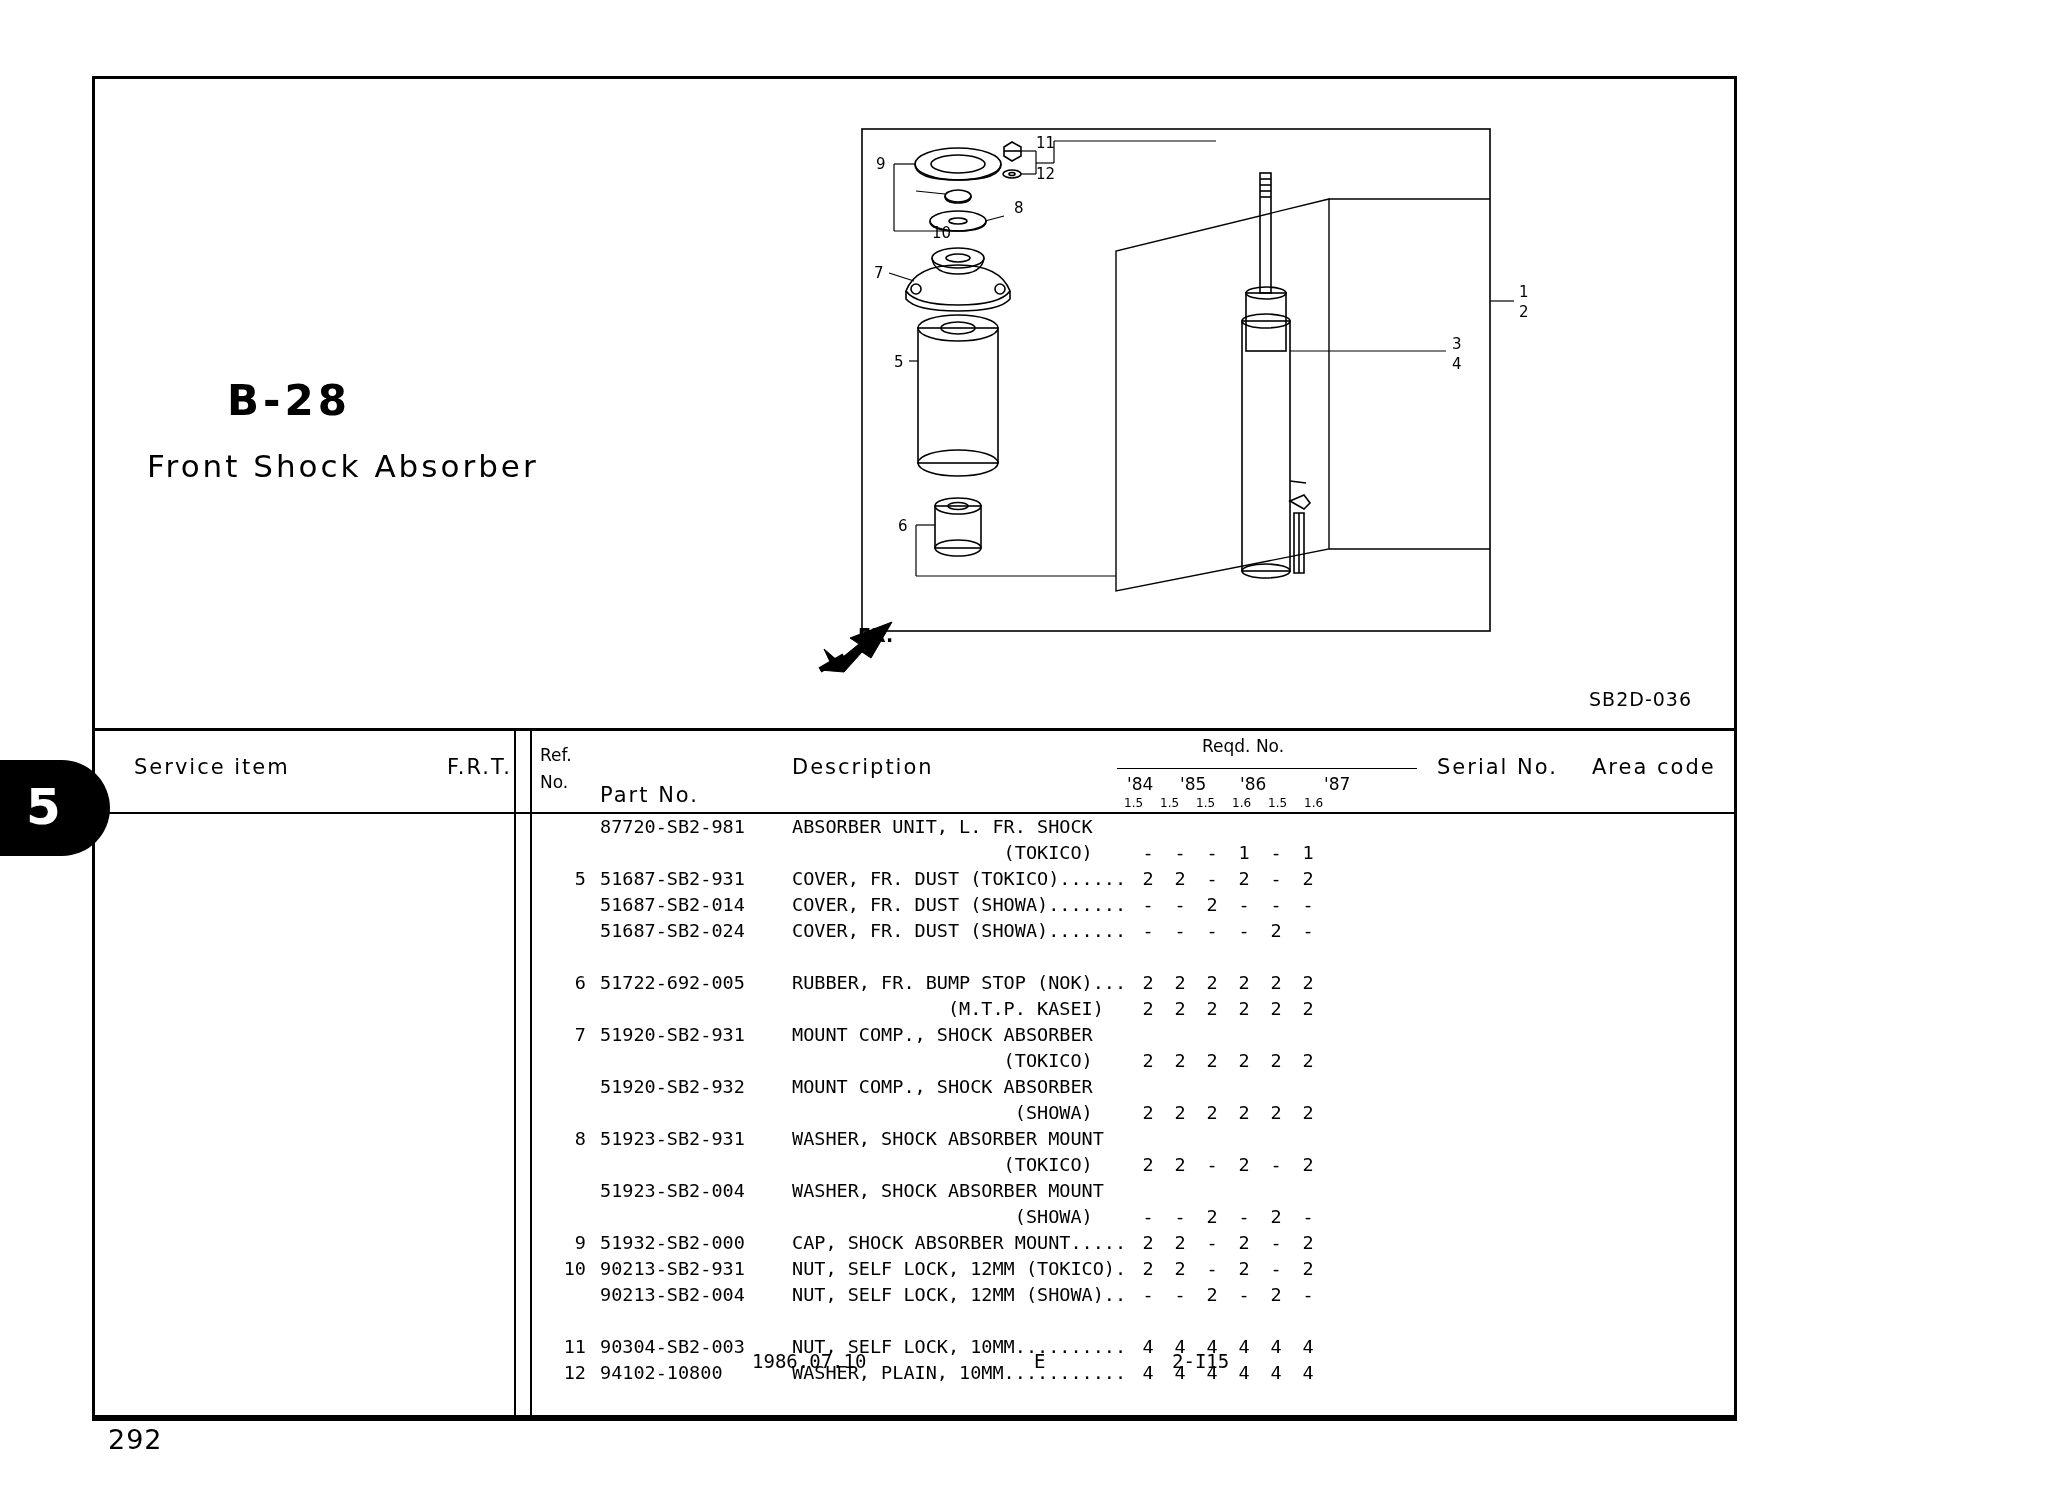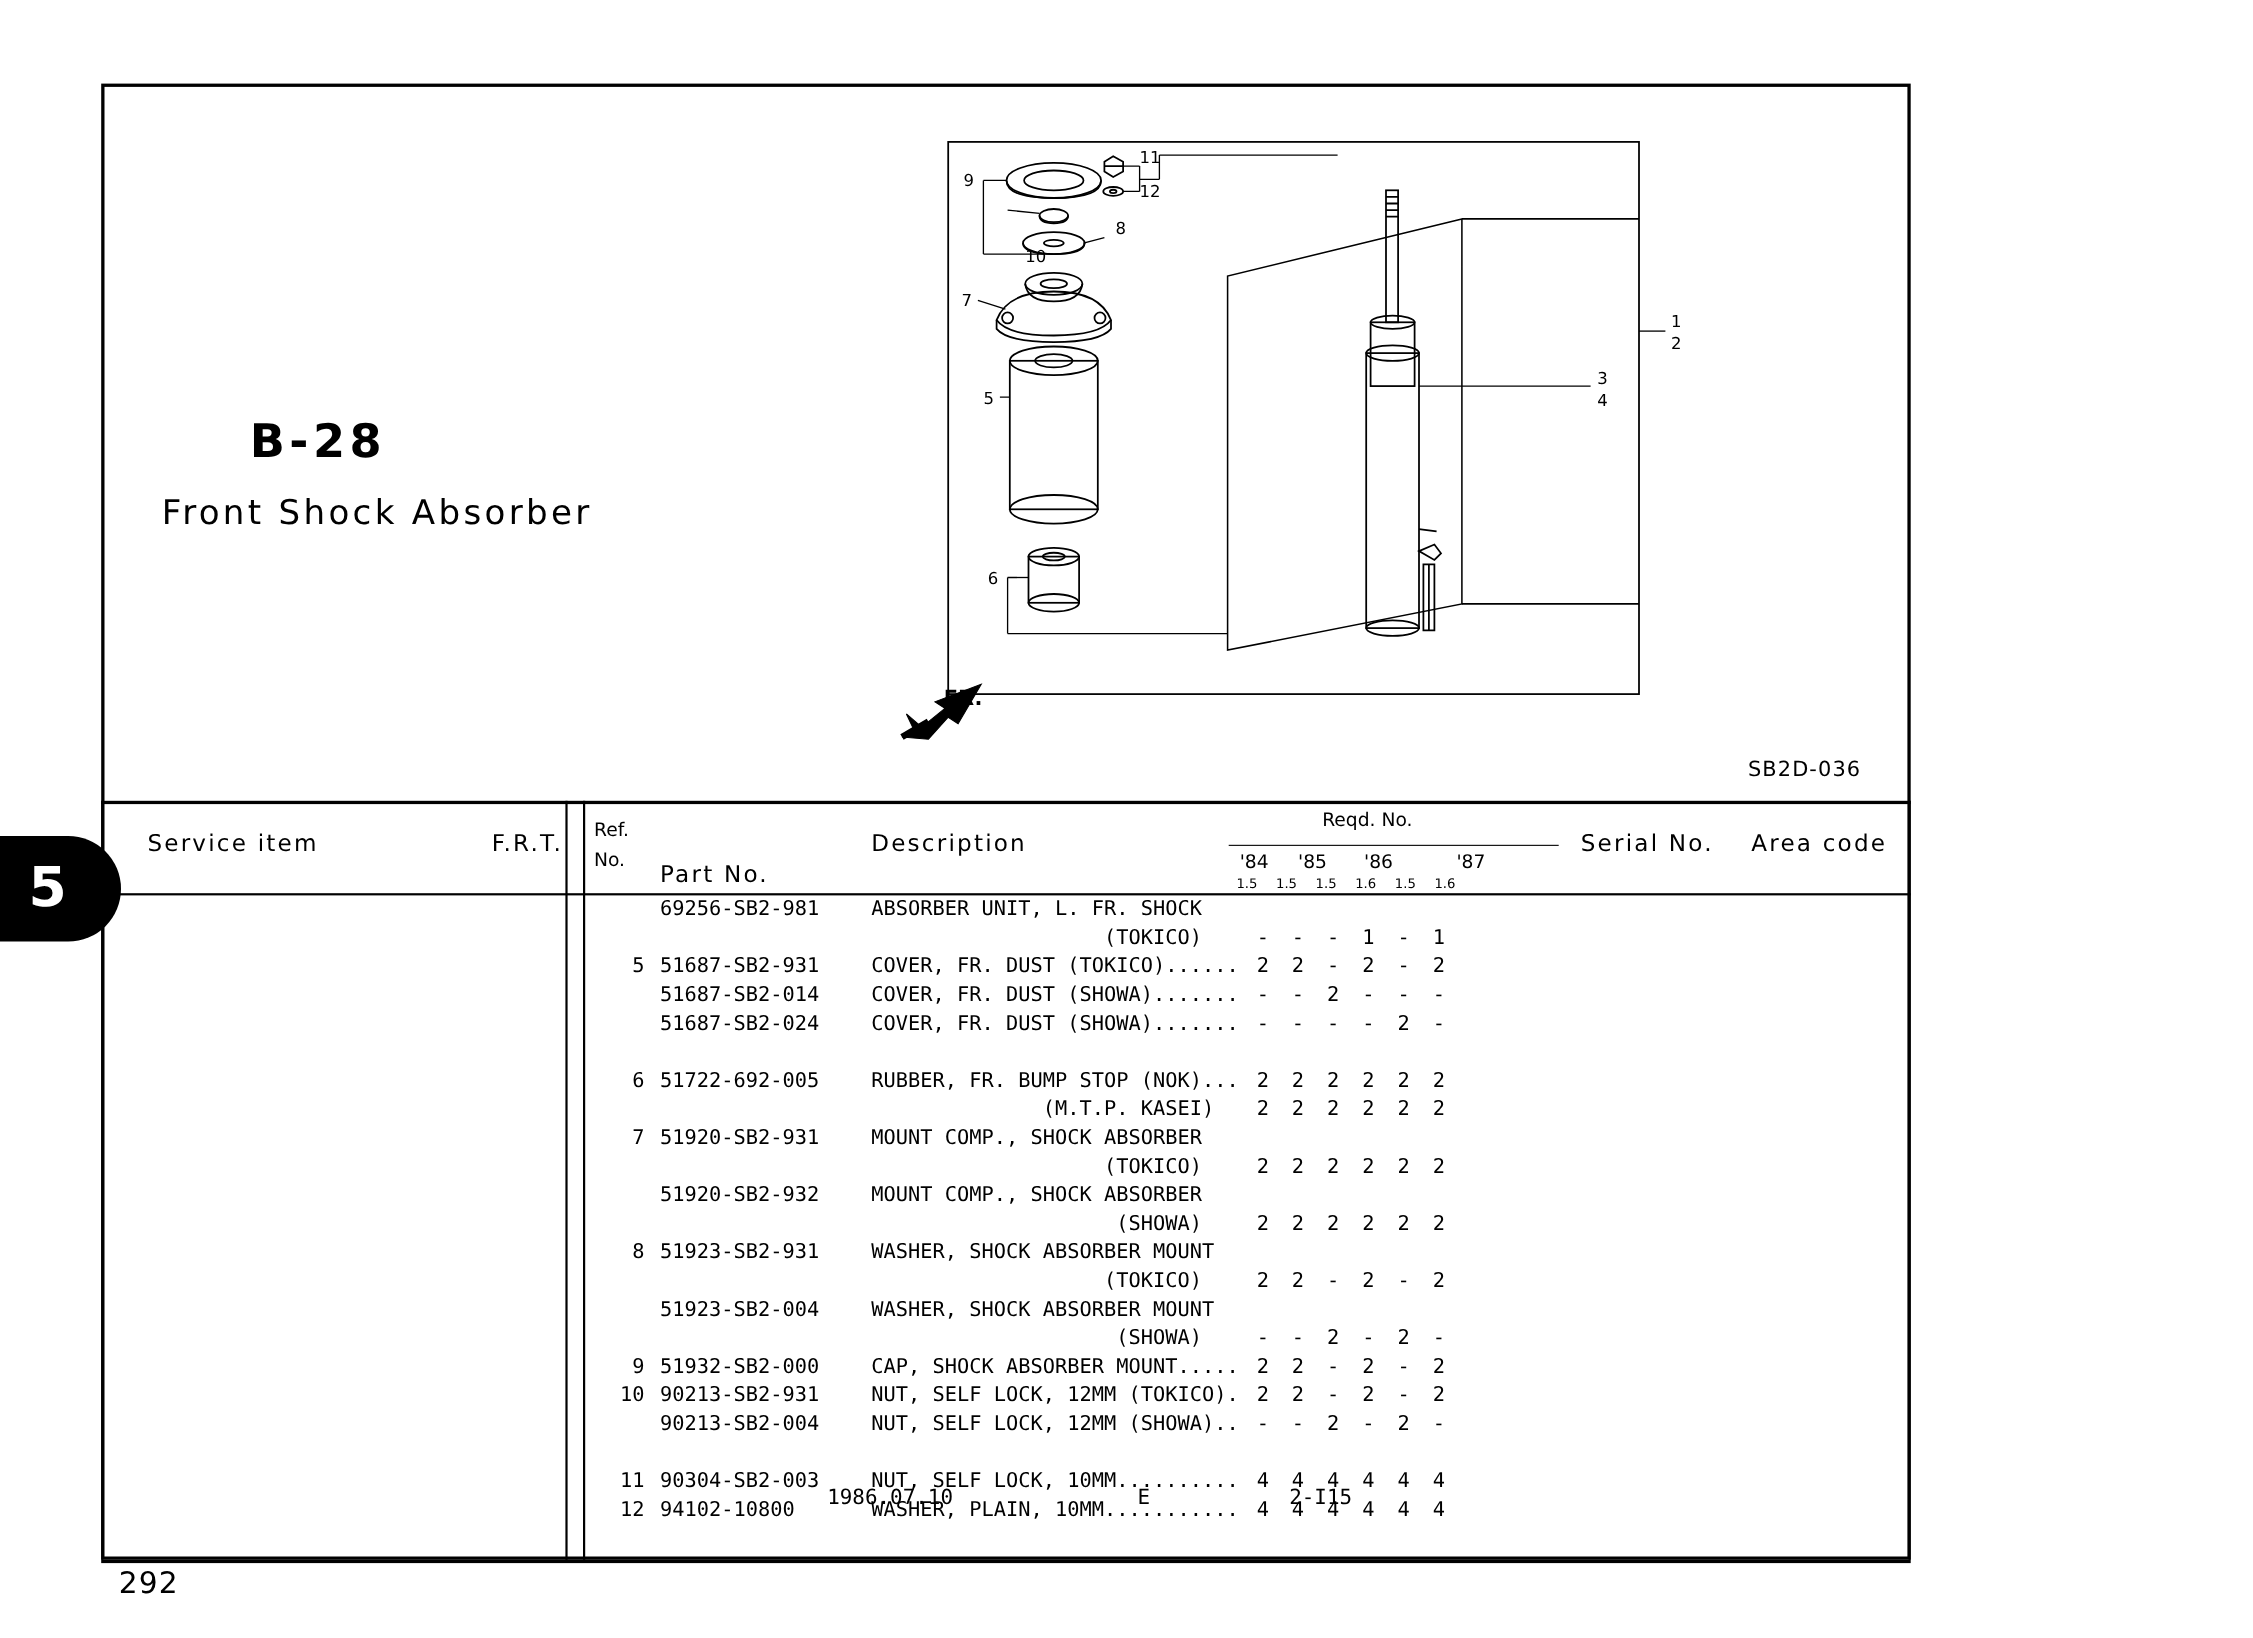--- a/index.html
+++ b/index.html
@@ -376,21 +376,21 @@
     <div class="hdr tiny" style="left:1068px; top:68px;">1.5</div>
     <div class="hdr tiny" style="left:1104px; top:68px;">1.5</div>
     <div class="hdr tiny" style="left:1140px; top:68px;">1.6</div>
     <div class="hdr tiny" style="left:1176px; top:68px;">1.5</div>
     <div class="hdr tiny" style="left:1212px; top:68px;">1.6</div>
 
     <div class="hdr" style="left:1345px; top:27px;">Serial  No.</div>
     <div class="hdr" style="left:1500px; top:27px;">Area  code</div>
 
     <div class="rows" id="rows">
-        <div class="row"><span class="c-ref"></span><span class="c-part">69256-SB2-981</span><span class="c-desc">ABSORBER UNIT, L. FR. SHOCK</span><span class="c-qty"></span></div>
+        <div class="row"><span class="c-ref"></span><span class="c-part">87720-SB2-981</span><span class="c-desc">ABSORBER UNIT, L. FR. SHOCK</span><span class="c-qty"></span></div>
         <div class="row"><span class="c-ref"></span><span class="c-part"></span><span class="c-desc">                   (TOKICO)</span><span class="c-qty"><i>-</i><i>-</i><i>-</i><i>1</i><i>-</i><i>1</i></span></div>
         <div class="row"><span class="c-ref">5</span><span class="c-part">51687-SB2-931</span><span class="c-desc">COVER, FR. DUST (TOKICO)......</span><span class="c-qty"><i>2</i><i>2</i><i>-</i><i>2</i><i>-</i><i>2</i></span></div>
         <div class="row"><span class="c-ref"></span><span class="c-part">51687-SB2-014</span><span class="c-desc">COVER, FR. DUST (SHOWA).......</span><span class="c-qty"><i>-</i><i>-</i><i>2</i><i>-</i><i>-</i><i>-</i></span></div>
         <div class="row"><span class="c-ref"></span><span class="c-part">51687-SB2-024</span><span class="c-desc">COVER, FR. DUST (SHOWA).......</span><span class="c-qty"><i>-</i><i>-</i><i>-</i><i>-</i><i>2</i><i>-</i></span></div>
         <div class="row"><span class="c-ref"></span><span class="c-part"></span><span class="c-desc"></span><span class="c-qty"></span></div>
         <div class="row"><span class="c-ref">6</span><span class="c-part">51722-692-005</span><span class="c-desc">RUBBER, FR. BUMP STOP (NOK)...</span><span class="c-qty"><i>2</i><i>2</i><i>2</i><i>2</i><i>2</i><i>2</i></span></div>
         <div class="row"><span class="c-ref"></span><span class="c-part"></span><span class="c-desc">              (M.T.P. KASEI)</span><span class="c-qty"><i>2</i><i>2</i><i>2</i><i>2</i><i>2</i><i>2</i></span></div>
         <div class="row"><span class="c-ref">7</span><span class="c-part">51920-SB2-931</span><span class="c-desc">MOUNT COMP., SHOCK ABSORBER</span><span class="c-qty"></span></div>
         <div class="row"><span class="c-ref"></span><span class="c-part"></span><span class="c-desc">                   (TOKICO)</span><span class="c-qty"><i>2</i><i>2</i><i>2</i><i>2</i><i>2</i><i>2</i></span></div>
         <div class="row"><span class="c-ref"></span><span class="c-part">51920-SB2-932</span><span class="c-desc">MOUNT COMP., SHOCK ABSORBER</span><span class="c-qty"></span></div>

